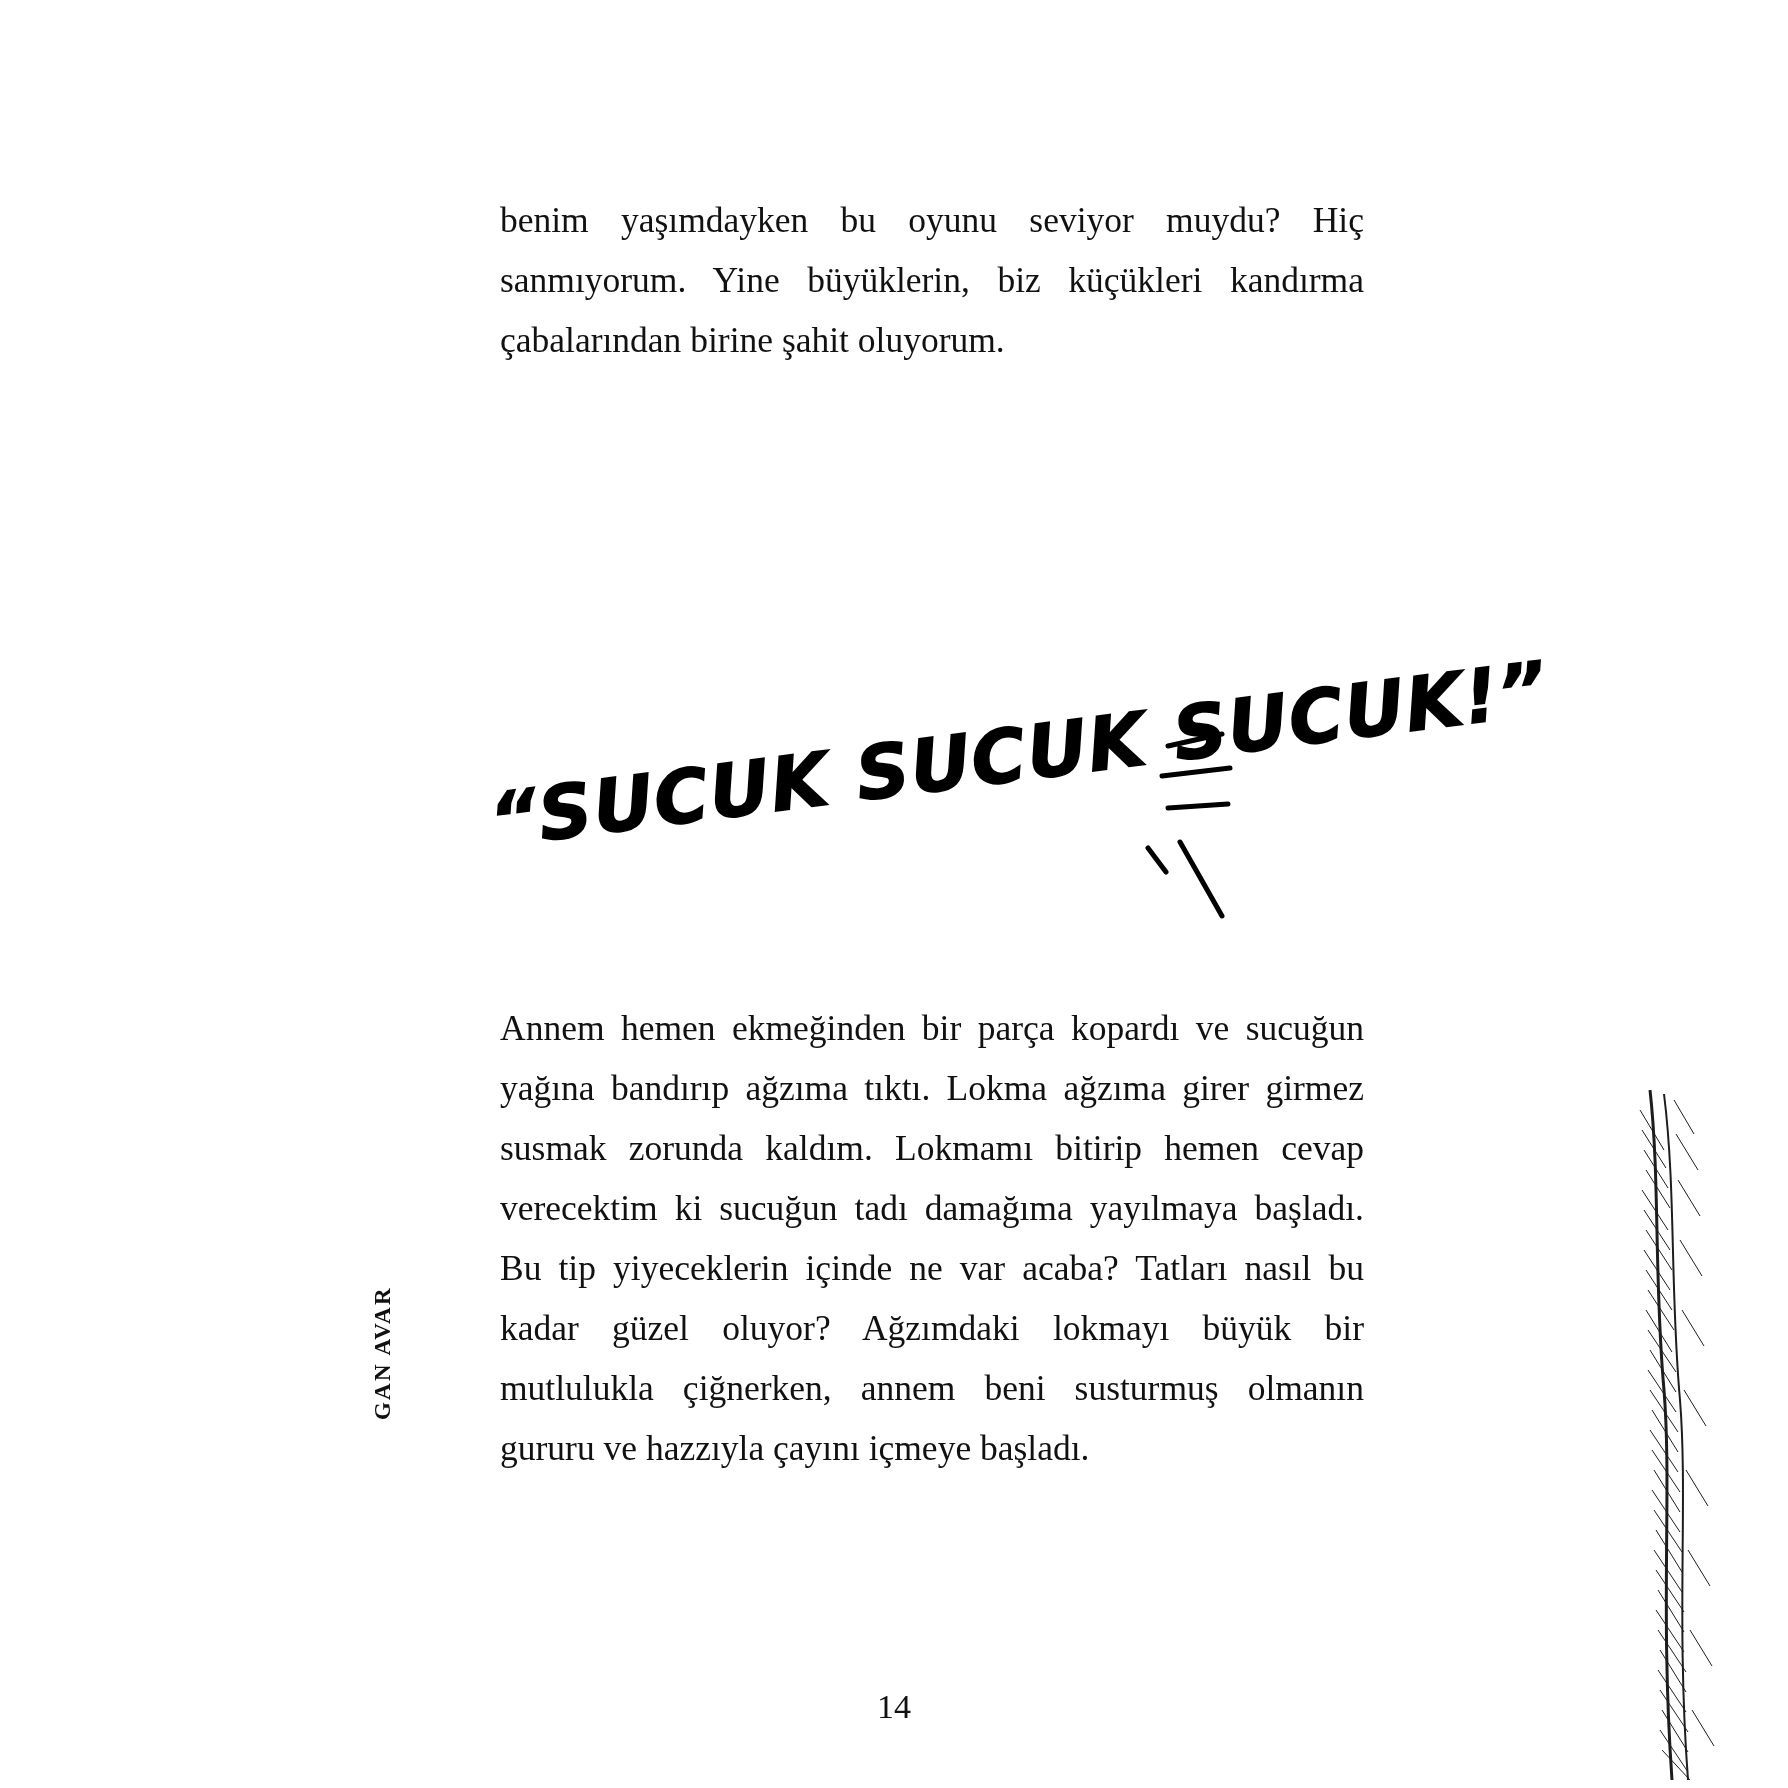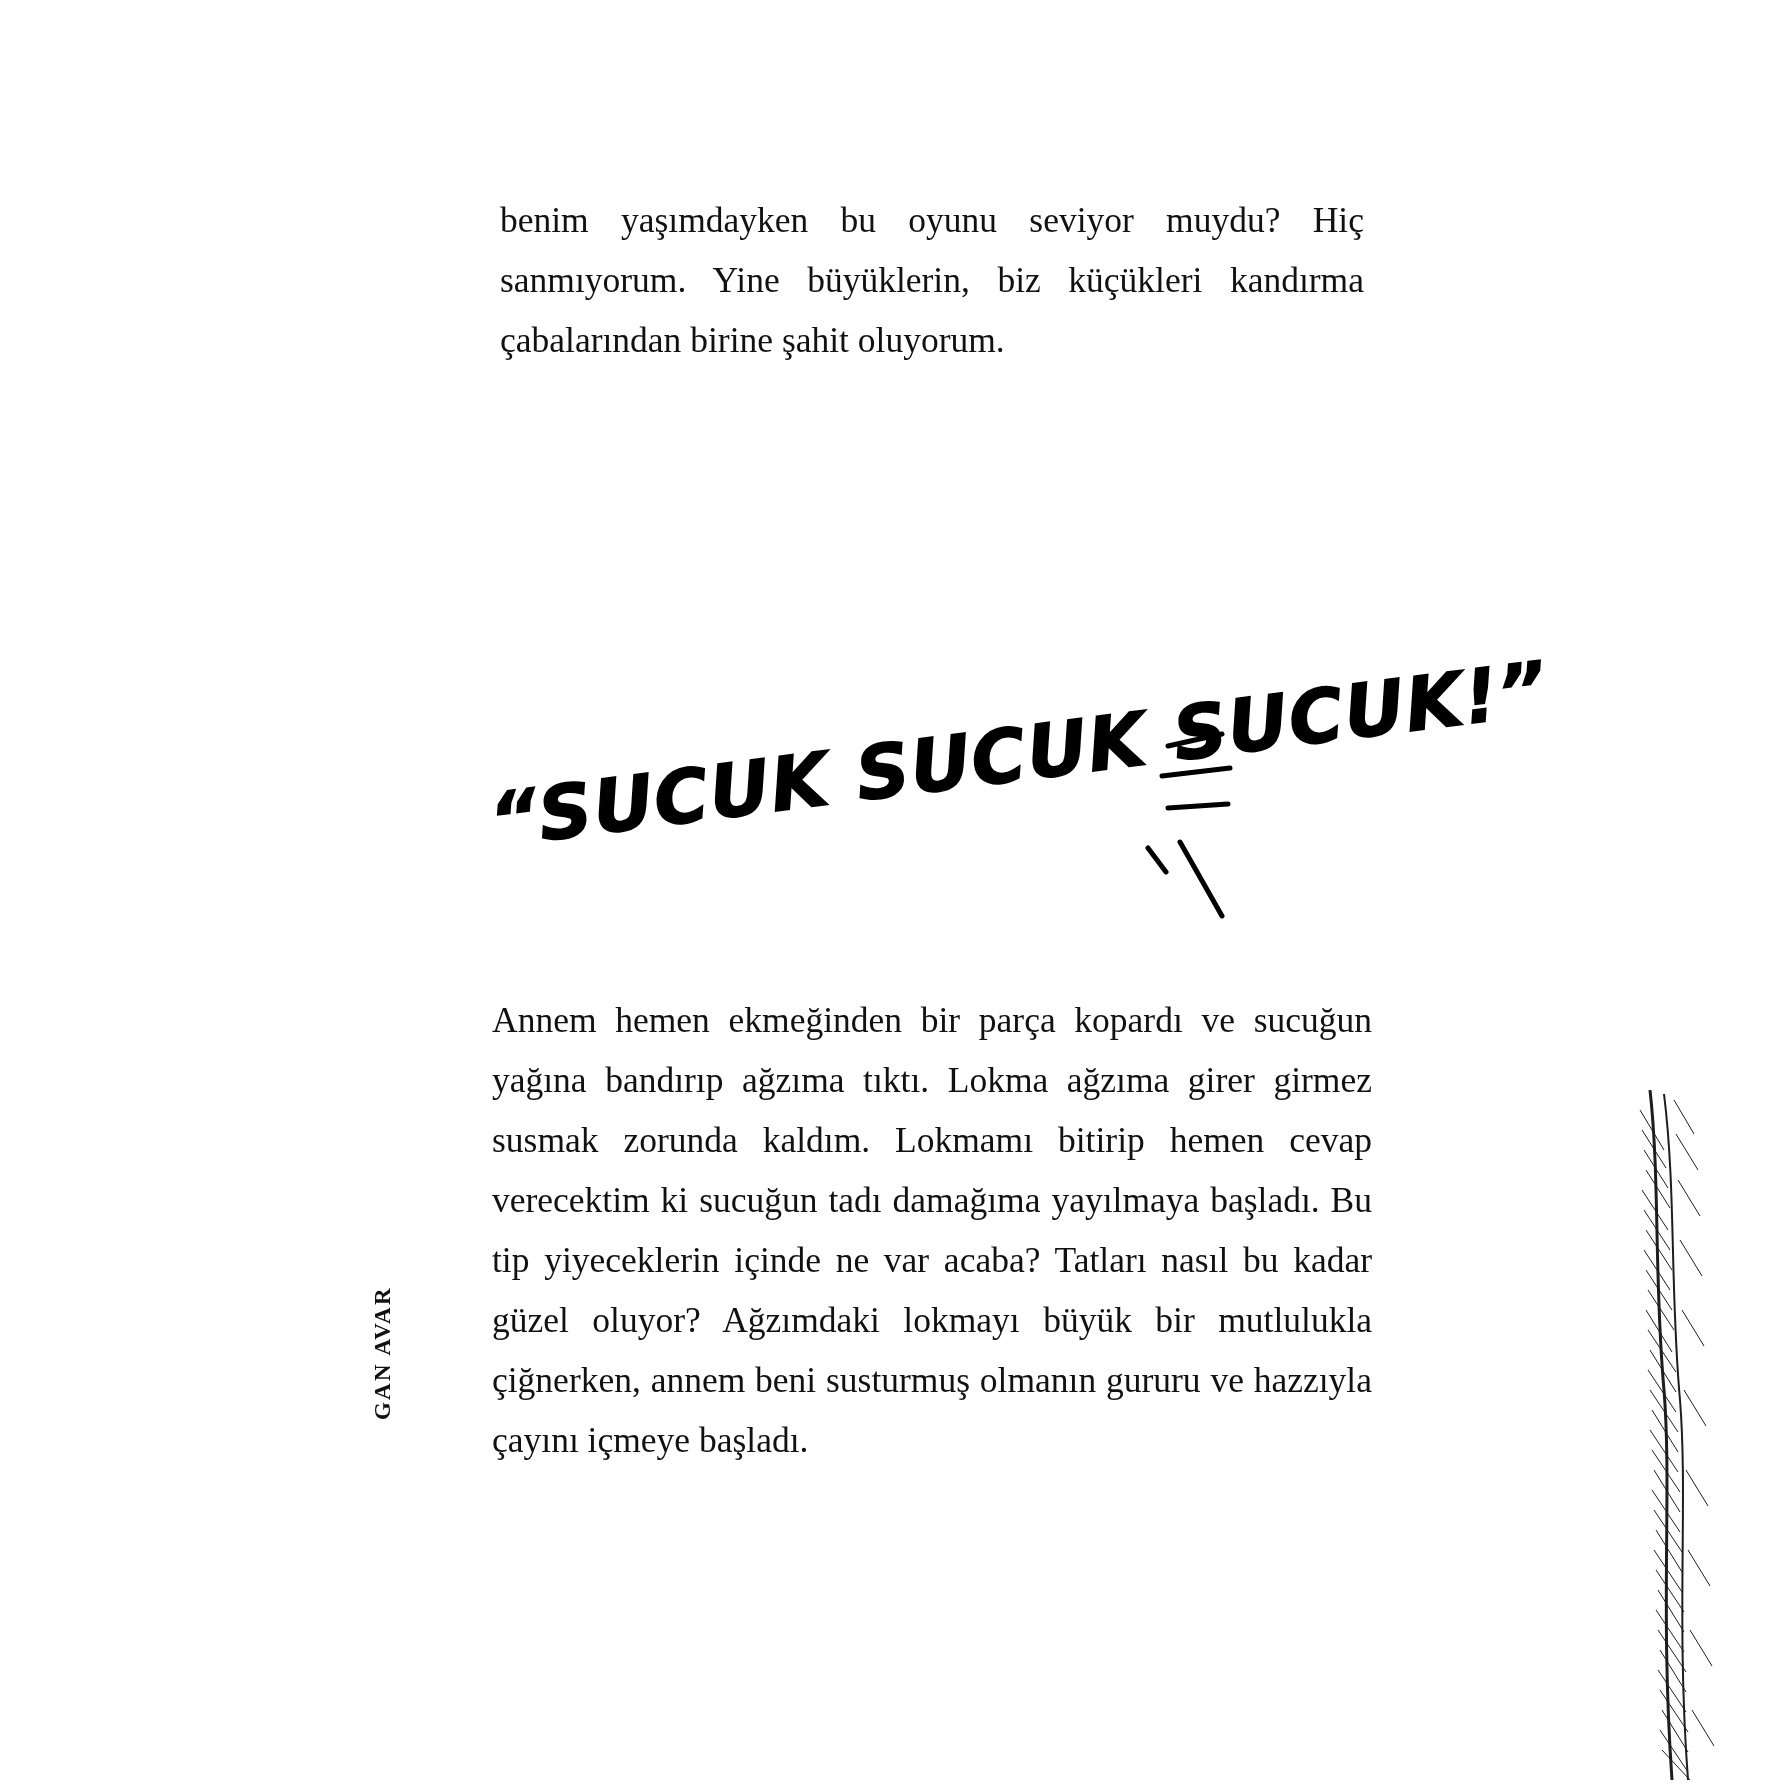--- a/index.html
+++ b/index.html
@@ -60,21 +60,21 @@
   .textblock p + p { margin-top: 0; }
 
   
   .textblock-2 {
     position: absolute;
     left: 492px;
     top: 990px;
     width: 880px;
   }
   .textblock-2 p {
-    margin: 0;
+    margin: 8px;
     font-family: "Liberation Serif", serif;
     font-size: 35.5px;
     line-height: 60px;
     text-align: justify;
     color: #111111;
   }
 
   
   .shout-wrap {
     position: absolute;
@@ -202,14 +202,15 @@
           <path d="M62 220 L 84 256"></path>
           <path d="M64 300 L 86 336"></path>
         <path d="M66 380 L 88 416"></path>
           <path d="M68 460 L 90 496"></path>
           <path d="M70 540 L 92 576"></path>
         <path d="M72 620 L 94 656"></path>
       </g>
     </svg>
   </div>
 
+  <div class="folio">14</div>
 
 </div>
 
 </body></html>

